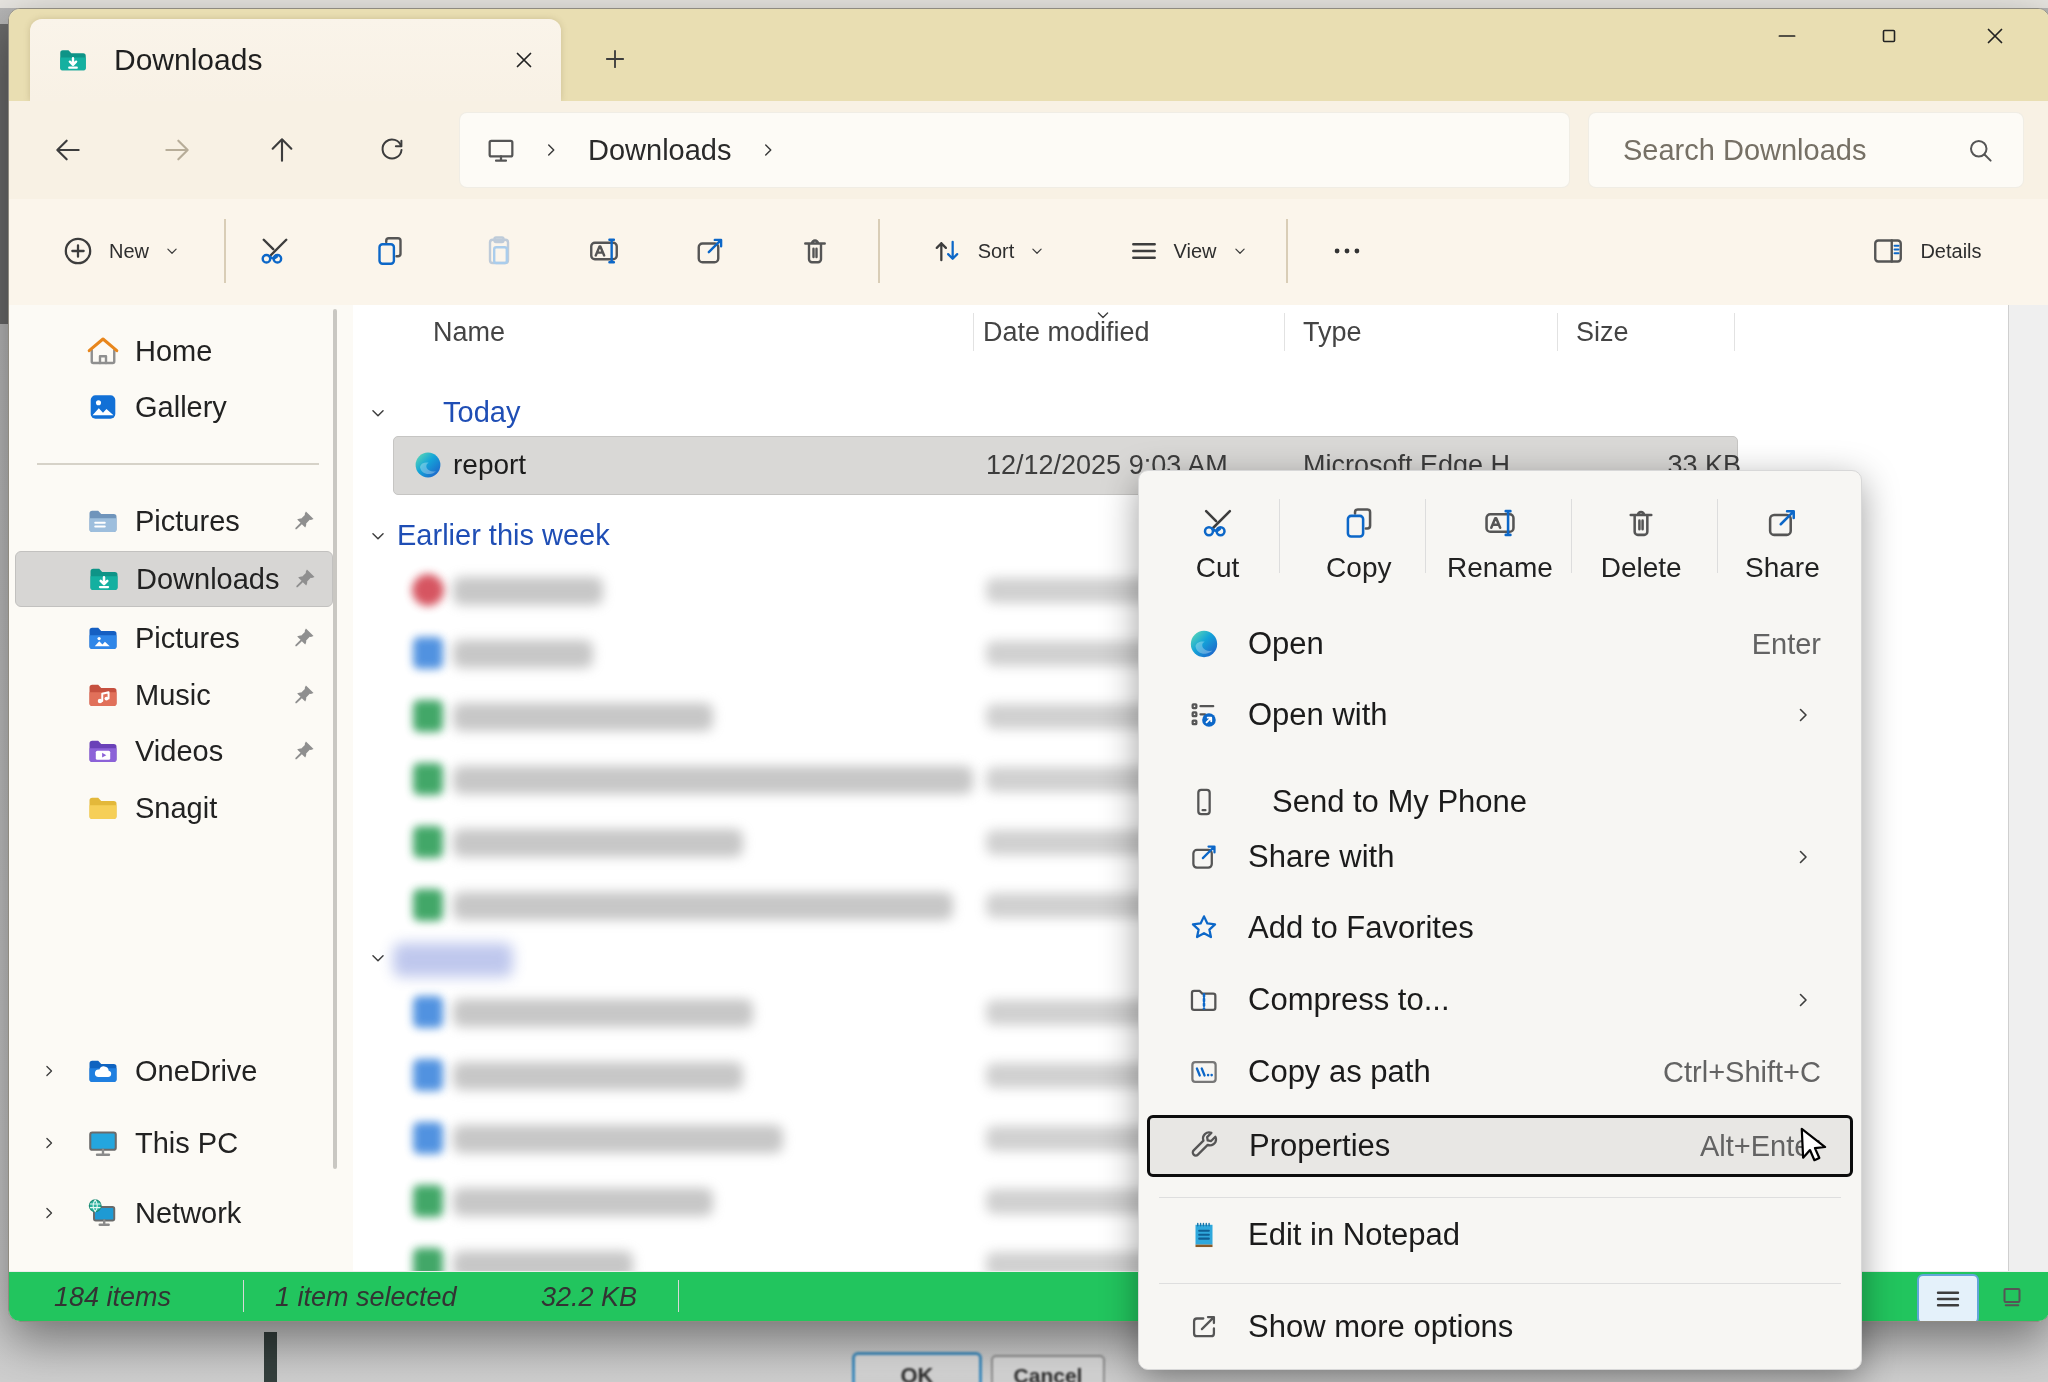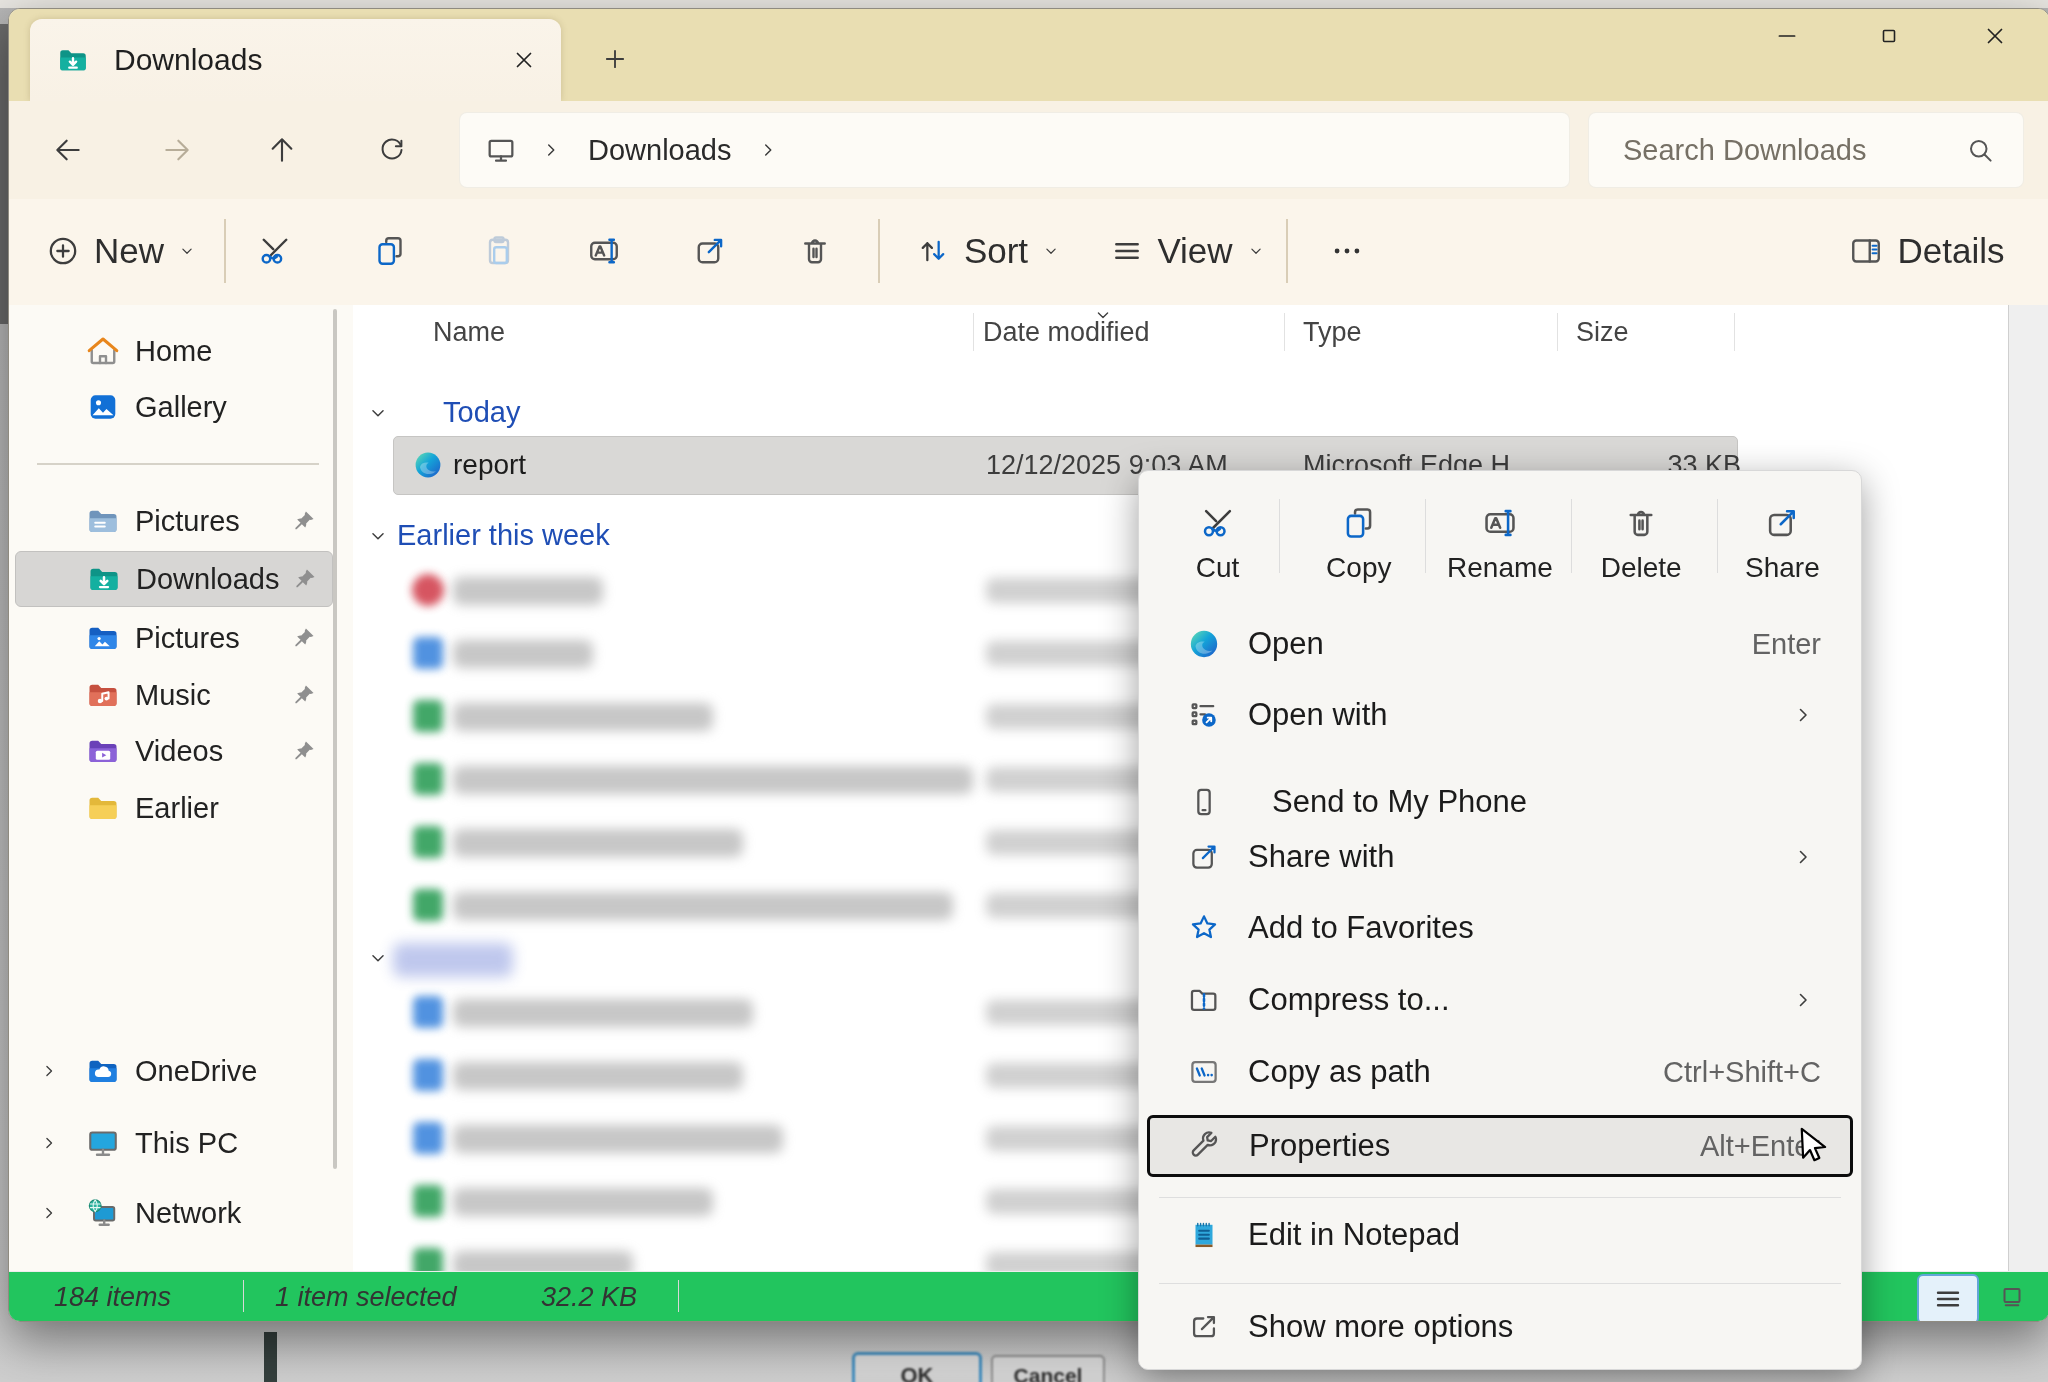--- a/index.html
+++ b/index.html
@@ -36,21 +36,21 @@
   .navbar{left:0;top:92px;width:100%;height:98px;background:var(--c-navbar);border-bottom:2px solid #ddceab;}
   .nav-btn{top:21px;width:56px;height:56px;display:flex;align-items:center;justify-content:center;border-radius:8px;}
   .pill{top:11px;height:74px;background:#fdfbf6;border:1px solid rgba(90,75,40,.08);border-radius:8px;display:flex;align-items:center;}
   #addressBar{left:450px;width:1109px;}
   #searchBar{left:1579px;width:434px;}
   .crumb-label{font-size:29px;color:#2a2a2a;}
   .search-ph{font-size:29px;color:#767065;margin-left:34px;flex:1;}
   
   .toolbar{left:0;top:190px;width:100%;height:106px;background:var(--c-toolbar);border-bottom:2px solid #e9dfcf;}
   .tbtn{top:0;height:104px;display:flex;align-items:center;justify-content:center;gap:14px;border-radius:8px;}
-  .tb-label{font-size:35px;color:#2e2e2e;}
+  .tb-label{font-size:20px;color:#2e2e2e;}
   .tsep{top:20px;width:2px;height:64px;background:#d9cdb6;}
   
   #sidebar{left:0;top:296px;width:344px;height:966px;background:#fcfaf5;}
   .sb-item{left:6px;width:316px;height:54px;border-radius:6px;display:flex;align-items:center;}
   .sb-item.sel{background:#d7d6d4;border:1px solid #c2c1bf;}
   .sb-chev{position:absolute;left:24px;}
   .sb-ic{position:absolute;left:70px;}
   .sb-label{position:absolute;left:120px;font-size:29px;color:#222;}
   .sb-pin{position:absolute;left:276px;}
   .sb-div{left:28px;width:282px;height:2px;background:#d6d2c8;}
@@ -407,21 +407,21 @@
           </svg>
         </span>
       </div>
       <div class="sb-item" style="top: 476px; position: absolute;">
         <span class="sb-ic ic">
           <svg width="36" height="36" viewBox="0 0 24 24" fill="none" stroke="#3d3d3d" stroke-width="1.6" stroke-linecap="round" stroke-linejoin="round">
             <path d="M3 7a1.8 1.8 0 0 1 1.8-1.8h4l2 2.1h8.4A1.8 1.8 0 0 1 21 9.1v8.4a1.8 1.8 0 0 1-1.8 1.8H4.8A1.8 1.8 0 0 1 3 17.5z" fill="#e3b83a" stroke="none"></path>
             <path d="M3 10.2h18v7.3a1.8 1.8 0 0 1-1.8 1.8H4.8A1.8 1.8 0 0 1 3 17.5z" fill="#f6cf57" stroke="none"></path>
           </svg>
         </span>
-        <span class="sb-label">Earlier</span>
+        <span class="sb-label">Snagit</span>
       </div>
       <div class="sb-item" style="top: 739px; position: absolute;">
         <span class="sb-chev ic">
           <svg width="20" height="20" viewBox="0 0 24 24" fill="none" stroke="#3d3d3d" stroke-width="1.6" stroke-linecap="round" stroke-linejoin="round">
             <path d="M9.5 6.5l5.5 5.5-5.5 5.5"></path>
           </svg>
         </span>
         <span class="sb-ic ic">
           <svg width="36" height="36" viewBox="0 0 24 24" fill="none" stroke="#3d3d3d" stroke-width="1.6" stroke-linecap="round" stroke-linejoin="round">
             <path d="M3 7a1.8 1.8 0 0 1 1.8-1.8h4l2 2.1h8.4A1.8 1.8 0 0 1 21 9.1v8.4a1.8 1.8 0 0 1-1.8 1.8H4.8A1.8 1.8 0 0 1 3 17.5z" fill="#0f63c0" stroke="none"></path>

